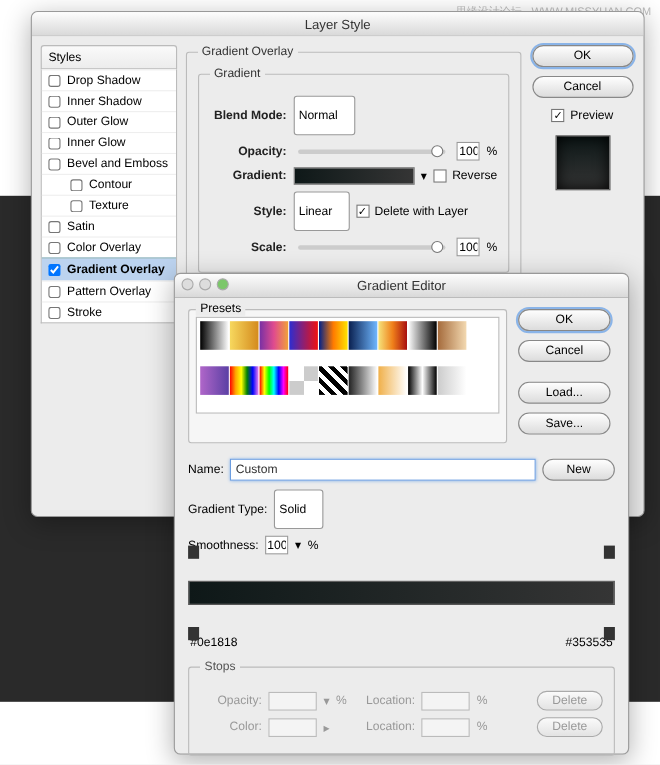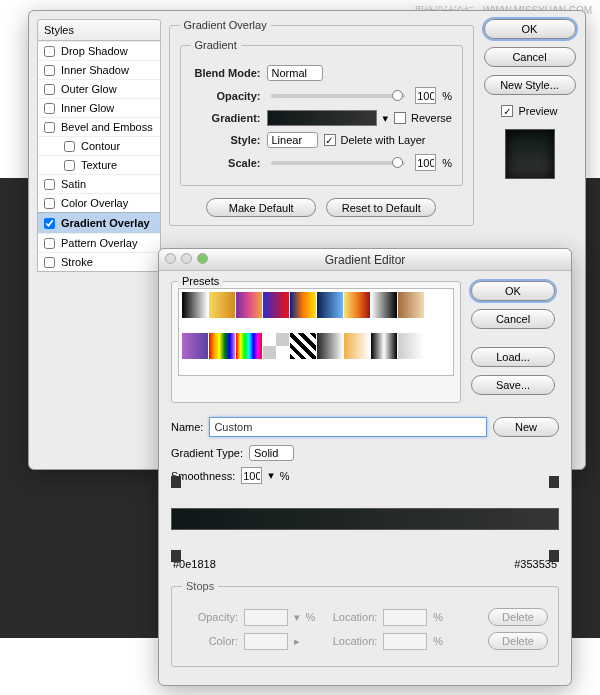--- a/index.html
+++ b/index.html
@@ -15,21 +15,21 @@
   .styles-list { border:1px solid #bbb; border-top:none; background:#fff; }
   .row { padding:3px 6px; border-top:1px solid #eee; display:flex; align-items:center; gap:4px;}
   .row.sub { padding-left:26px; }
   .row.sel { background:#bcd3ef; border-top:1px solid #9bb; padding:4px 6px;}
   .row input[type=checkbox]{ width:11px; height:11px; margin:0 2px 0 0;}
   .ls-mid { flex:1; }
   fieldset { border:1px solid #bbb; border-radius:3px; padding:8px 10px; margin:0; }
   legend { padding:0 4px; color:#333; }
   .fld { display:flex; align-items:center; margin:6px 0; gap:6px; }
   .lbl { width:70px; text-align:right; color:#222;font-weight:bold; }
-  select { background:#fff; border:1px solid #999; border-radius:3px; height:16px; font-size:11px; padding:0 14px 0 4px; appearance:none; }
+  select { background:#fff; border:1px solid #999; border-radius:3px; height:36px; font-size:11px; padding:0 14px 0 4px; appearance:none; }
   .slider { flex:1; height:4px; background:#ccc; border-radius:2px; position:relative; margin:0 4px;}
   .slider::after{content:'';position:absolute;width:9px;height:9px;background:#fff;border:1px solid #777;border-radius:50%;top:-4px;left:90%;}
   .numbox { width:21px; height:17px; border:1px solid #999; background:#fff; text-align:center; padding:1px;}
   .gradswatch { width:110px; height:16px; background:linear-gradient(90deg,#0e1818,#353535); border:1px solid #777; display:inline-block;}
   .angle { width:28px; height:28px; border:1px solid #999; border-radius:50%; background:#fff; position:relative;}
   .angle::after{content:'';position:absolute;width:1px;height:12px;background:#555;left:50%;top:2px;}
   button.btn { width:92px; height:20px; background:linear-gradient(#fefefe,#dcdcdc); border:1px solid #888; border-radius:10px; font-size:11px; display:block; margin:0 0 8px 0;}
   button.btn.def{ box-shadow: 0 0 0 2px #8ab4e8; }
   .ls-right { width:100px; display:flex; flex-direction:column; align-items:center; }
   .preview-box { width:50px; height:50px; background:linear-gradient(#0e1818,#353535); border:1px solid #555; box-shadow:inset 0 0 14px #000; margin-top:6px;}
@@ -61,20 +61,21 @@
   .tiny{width:44px;height:17px;border:1px solid #bbb;background:#f4f4f4;}
   button.del{width:60px;height:18px;border:1px solid #aaa;border-radius:9px;background:linear-gradient(#fafafa,#e3e3e3);color:#999;margin-left:auto;}
 </style>
 </head>
 <body>
 
 <span class="watermark">思缘设计论坛 · WWW.MISSYUAN.COM</span>
 <div class="bgshape"></div>
 
 <div class="dialog ls-dialog">
+  <div class="titlebar">Layer Style</div>
   <div class="ls-body">
     <div class="ls-left">
       <div class="styles-head">Styles</div>
       <div class="styles-list">
         <div class="row">
             <input type="checkbox" style="">
             <span>Drop Shadow</span>
           </div>
         <div class="row">
             <input type="checkbox" style="">
@@ -165,21 +166,20 @@
         <div class="bottombtns">
           <button class="pill">Make Default</button>
           <button class="pill">Reset to Default</button>
         </div>
       </fieldset>
     </div>
 
     <div class="ls-right">
       <button class="btn def">OK</button>
       <button class="btn">Cancel</button>
-      <button class="btn">New Style...</button>
       <div class="chk" style="margin:2px 0 6px">
           <span class="chkmark">✓</span>
           <span>Preview</span>
         </div>
       <div class="preview-box"></div>
     </div>
   </div>
 </div>
 
 <div class="dialog ge-dialog">

